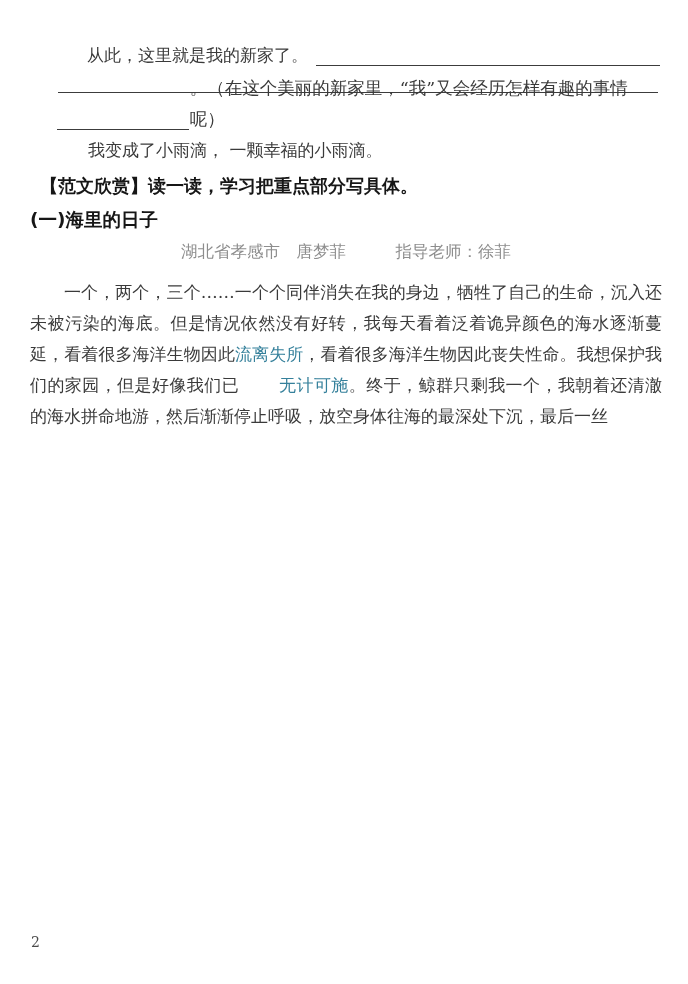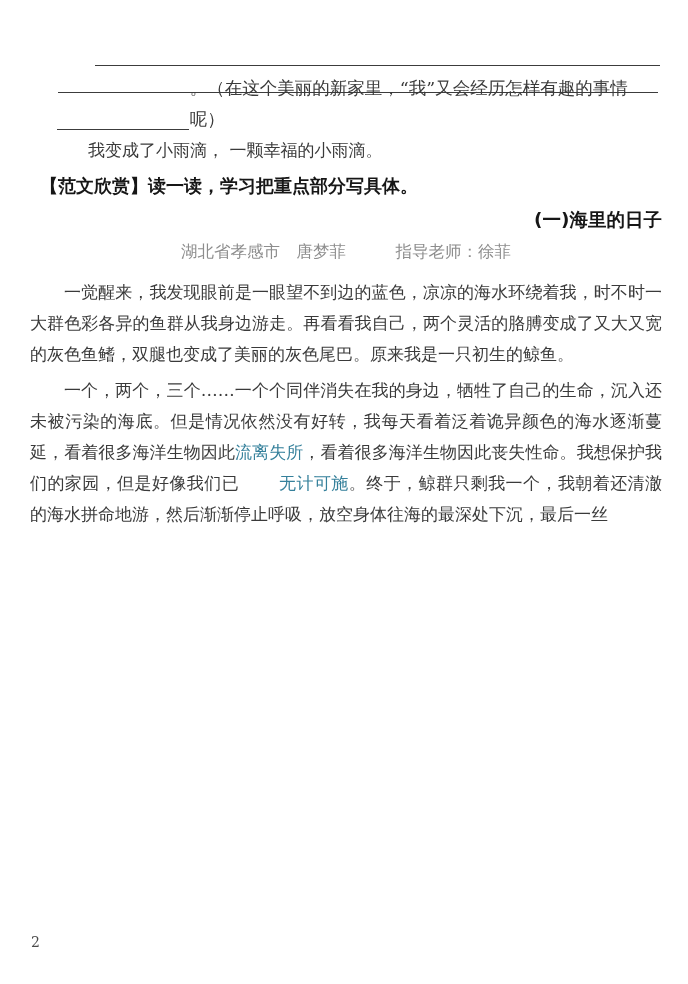--- a/index.html
+++ b/index.html
@@ -56,21 +56,21 @@
   }
   .section-heading{
     margin:5px 0 0 10px;
     font-family:"DejaVu Sans","Liberation Sans",sans-serif;
     font-weight:bold;
     color:#161616;
     font-size:18px;line-height:30px;
   }
   .essay-title{
     margin:4px 0 0 0;
-    text-align:right;
+    text-align:left;
     font-family:"DejaVu Sans","Liberation Sans",sans-serif;
     font-weight:bold;
     color:#161616;
     font-size:18.5px;line-height:30px;
   }
   .byline{
     margin:3px 0 12px 0;
     text-align:center;
     color:#8d8d8d;
     font-size:16.5px;line-height:27px;font-family:Liberation Serif, serif;
@@ -88,38 +88,38 @@
     font-family:"DejaVu Serif","Liberation Serif",serif;
   }
 </style>
 </head>
 <body>
 
 <div class="page">
 
 
   <div class="row-with-line">
+    <span>从此，这里就是我的新家了。</span>
     <span class="fill-line"></span>
   </div>
 
   <div class="full-line"></div>
 
   <div class="prompt-row">
     <span class="short-line"></span>
     <span>。（在这个美丽的新家里，“我”又会经历怎样有趣的事情呢）</span>
   </div>
 
   <p class="raindrop">我变成了小雨滴， 一颗幸福的小雨滴。</p>
 
   <div class="section-heading">【范文欣赏】读一读，学习把重点部分写具体。</div>
 
   <div class="essay-title">(一)海里的日子</div>
 
   <div class="byline">湖北省孝感市　唐梦菲　　　指导老师：徐菲</div>
 
   <div>
-    <p class="essay-para"><span>一觉醒来，我发现眼前是一眼望不到边的蓝色，凉凉的海水环绕着我，时不时一大群色彩各异的鱼群从我身边游走。再看看我自己，两个灵活的胳膊变成了又大又宽的灰色鱼鳍，双腿也变成了美丽的灰色尾巴。原来我是一只初生的鲸鱼。</span></p>
     <p class="essay-para"><span>一个，两个，三个……一个个同伴消失在我的身边，牺牲了自己的生命，沉入还未被污染的海底。但是情况依然没有好转，我每天看着泛着诡异颜色的海水逐渐蔓延，看着很多海洋生物因此</span><span style="color: rgb(53, 128, 155);">流离失所</span><span>，看着很多海洋生物因此丧失性命。我想保护我们的家园，但是好像我们已</span><span style="color: rgb(53, 128, 155); margin-left: 40px;">无计可施</span><span>。终于，鲸群只剩我一个，我朝着还清澈的海水拼命地游，然后渐渐停止呼吸，放空身体往海的最深处下沉，最后一丝</span></p>
   </div>
 
   <div class="page-number">2</div>
 
 </div>
 
 </body></html>

